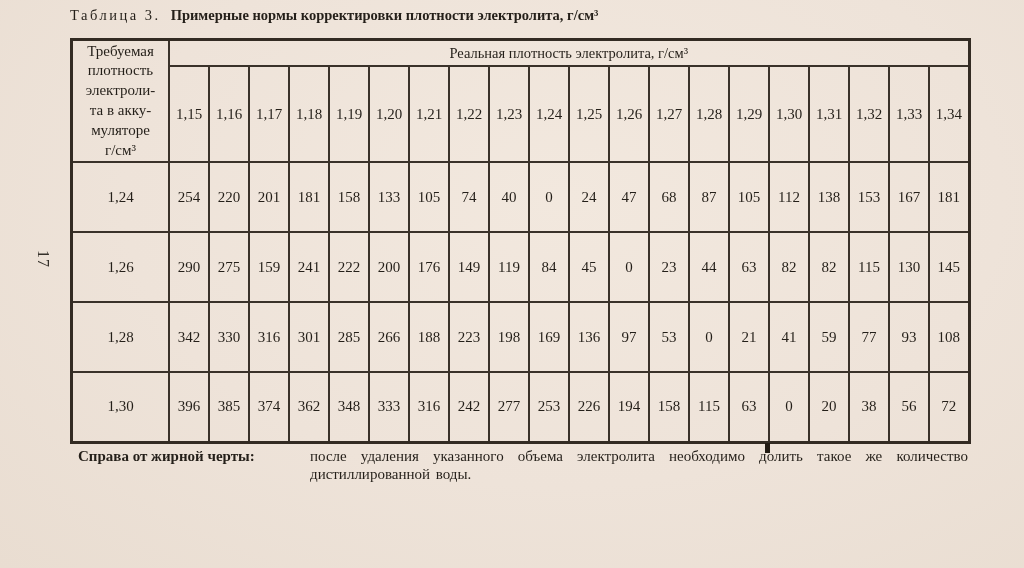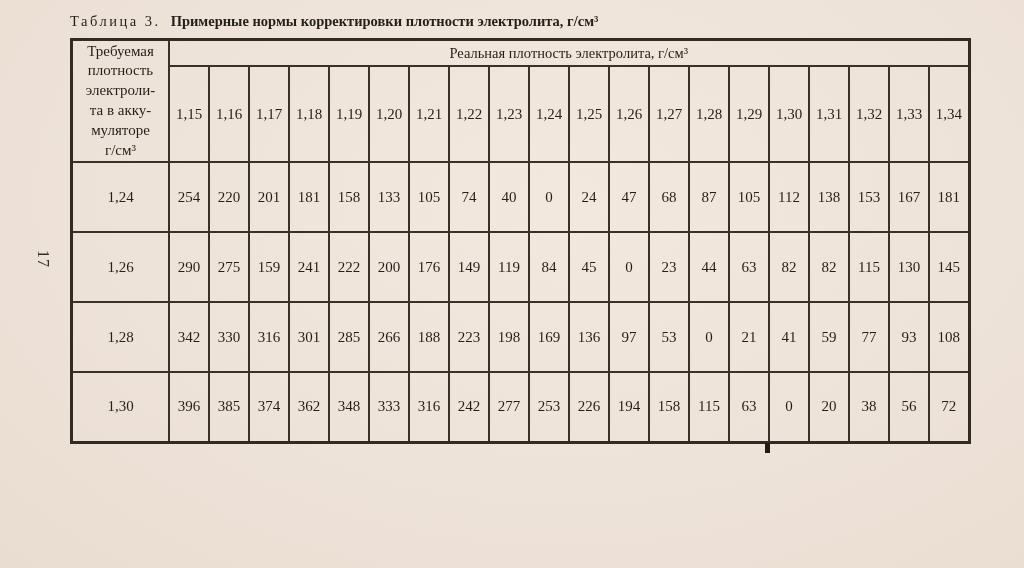--- a/index.html
+++ b/index.html
@@ -11,21 +11,21 @@
   .page {
     position: relative; width: 1024px; height: 568px;
     background: radial-gradient(ellipse at 55% 35%, #f2e8de 0%, #eee3d9 55%, #e9ddd1 100%);
   }
   .page-num {
     position: absolute; left: 34px; top: 250px;
     transform: rotate(90deg); transform-origin: center;
     font-size: 16px; color: #35302a; letter-spacing: 1px;
   }
   .doc-title {
-    position: absolute; left: 70px; top: 13px; font-size: 14.5px; white-space: nowrap;
+    position: absolute; left: 70px; top: 7px; font-size: 14.5px; white-space: nowrap;
   }
   .title-prefix { letter-spacing: 2.5px; margin-right: 10px; }
   .title-main { font-weight: bold; }
   .table-wrap { position: absolute; left: 70px; top: 38px; }
   table.corr {
     border-collapse: collapse; table-layout: fixed;
     border: 3px solid #332b23;
   }
   table.corr th, table.corr td {
     border: 2px solid #3a322a; padding: 0; text-align: center; vertical-align: middle;
@@ -213,15 +213,19 @@
             <td>38</td>
             <td>56</td>
             <td>72</td>
           </tr>
         </tbody>
       </table>
     <div class="bold-tick" style="left: 695px;"></div>
   </div>
 
   <div class="legend">
+    <div class="legend-item">
+      <div class="legend-label">Справа от жирной черты:</div>
+      <div class="legend-text">после удаления указанного объема электролита необходимо долить такое же количество дистиллированной воды.</div>
+    </div>
   </div>
 
 </div>
 
 </body></html>

